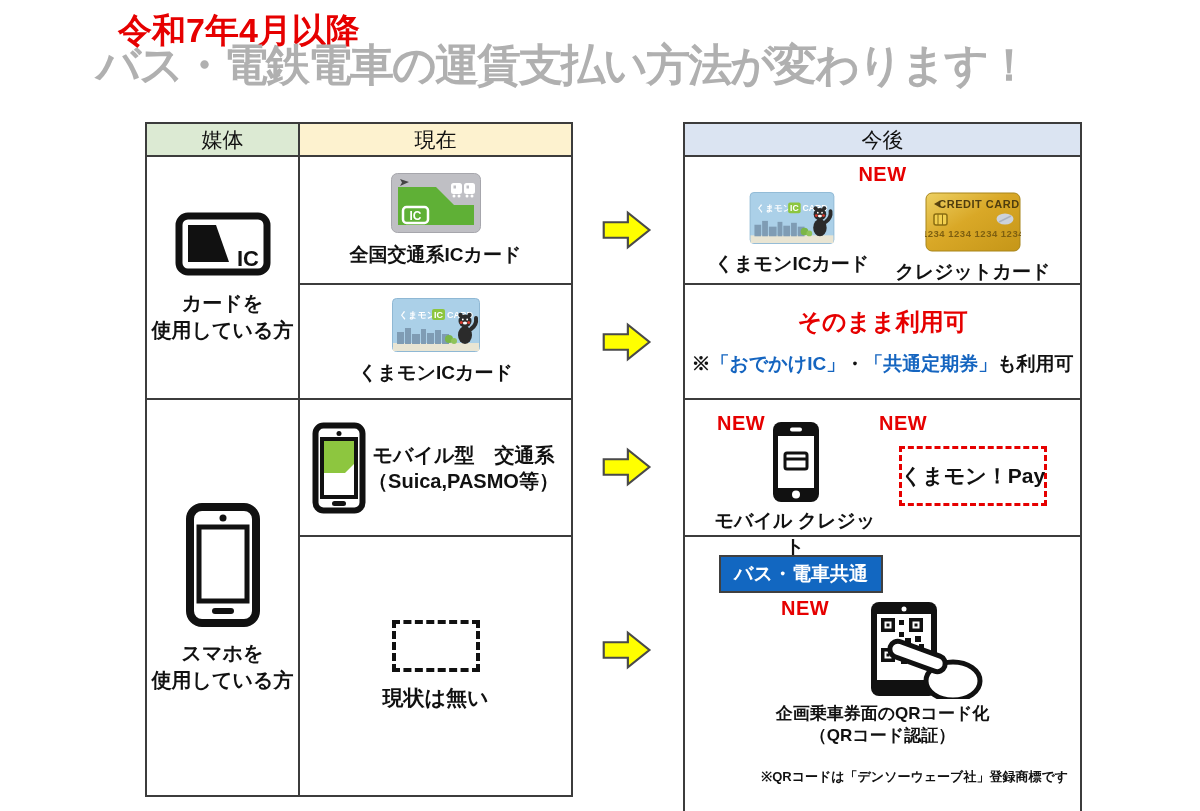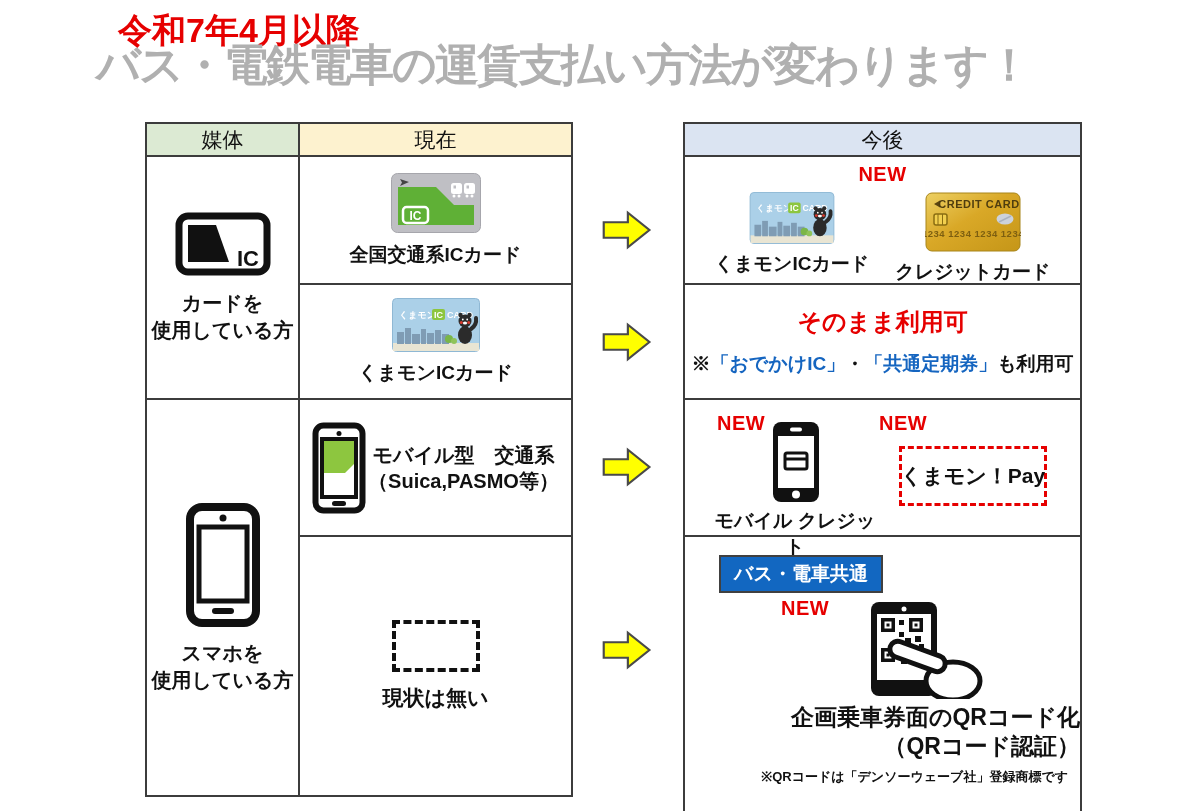--- a/index.html
+++ b/index.html
@@ -45,21 +45,21 @@
   .keep{color:var(--red,#e60000);font-weight:bold;font-size:24px;}
   .note{font-weight:bold;font-size:19px;color:#111;white-space:nowrap;}
   .bluet{color:var(--note-blue,#1565c0);}
   .fr3{grid-row:4;position:relative;display:block;}
   .fr4{grid-row:5;position:relative;display:block;}
   .abs{position:absolute;}
   .mobcredit-cap{font-weight:bold;font-size:19px;text-align:center;width:180px;}
   .dash-red{border:3px dashed var(--red,#e60000);box-sizing:border-box;display:flex;align-items:center;justify-content:center;}
   .pay-label{font-weight:bold;font-size:21px;color:#111;white-space:nowrap;}
   .badge{background:var(--badge-blue,#1267c1);color:#fff;font-weight:bold;font-size:19px;padding:4px 13px;border:2px solid #404040;white-space:nowrap;}
-  .qrcap{position:absolute;left:0;right:0;top:166px;text-align:right;font-weight:bold;font-size:23px;line-height:1.28;}
+  .qrcap{position:absolute;left:0;right:0;top:166px;text-align:center;font-weight:bold;font-size:17px;line-height:1.28;}
   .foot{position:absolute;right:12px;top:230px;font-weight:bold;font-size:13px;white-space:nowrap;}
 
   .arrow{position:absolute;left:602px;width:50px;height:46px;}
   .arrow polygon{fill:var(--arrow-yellow,#ffff00);stroke:#4a4a4a;stroke-width:2.5;stroke-linejoin:miter;}
   .a1{top:207px;} .a2{top:319px;} .a3{top:444px;} .a4{top:627px;}
 
   svg text{font-family:"Liberation Sans",sans-serif;}
 </style>
 </head>
 <body>

